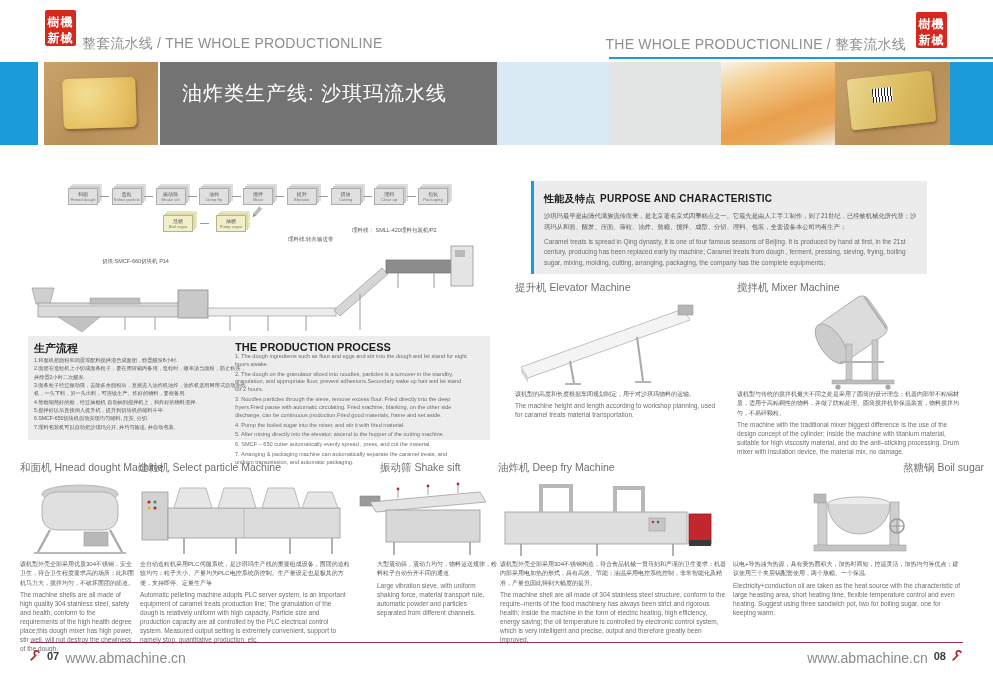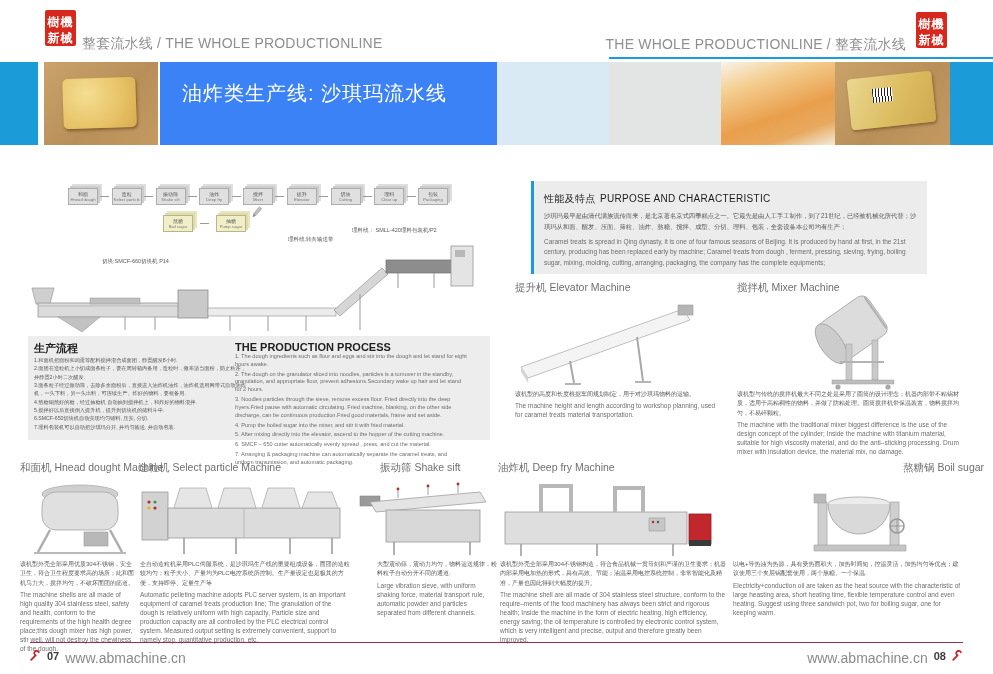--- a/index.html
+++ b/index.html
@@ -25,21 +25,21 @@
   box-shadow:2px -2px 0 #cdcdcd,4px -4px 0 #dedede;text-align:center;padding-top:2px;flex:none}
 .fcard.yellow{background:#f1efc7;border-color:#b9b48a;box-shadow:2px -2px 0 #dedbb0,4px -4px 0 #eae7bf}
 .fc-zh{font-size:5px;color:#555;line-height:6px;white-space:nowrap;overflow:hidden}
 .fc-en{font-size:4.2px;color:#777;line-height:5px;white-space:nowrap;overflow:hidden}
 .fdash{width:9px;border-top:1.2px solid #9a9a9a;flex:none}
 
 .diag-label{font-size:5.5px;color:#5a5858;white-space:nowrap}
 
 
 .purpose{background:#ececec;border-left:3px solid #1b9cd8;padding:7px 10px 6px 10px}
-.purpose-title{font-size:10px;font-weight:normal;color:#1c1c1c;letter-spacing:.3px}
+.purpose-title{font-size:10px;font-weight:bold;color:#1c1c1c;letter-spacing:.3px}
 .purpose-zh{font-size:6.3px;color:#5a5858;line-height:1.75;margin-top:4px}
 .purpose-en{font-size:6.5px;color:#6e6e6e;line-height:1.6;margin-top:5px}
 
 
 .sec-head{font-size:10.5px;color:#6f6f6f;white-space:nowrap}
 .desc-zh{font-size:6px;color:#5a5858;line-height:1.55}
 .desc-en{font-size:6.5px;color:#6e6e6e;line-height:1.4;margin-top:2px}
 
 
 .panel{background:#ededed}
@@ -78,21 +78,21 @@
   <div class="abs seal" style="left:916px;top:12px">樹機新械</div>
 
   <div class="abs" style="left:609px;top:57px;width:384px;height:2px;background:#1b9cd8"></div>
 
   <div class="banner-block" style="left:0;width:38px;background:#1b9cd8"></div>
 
   <div class="banner-block photo-wood" style="left:44px;width:114px">
     <div class="sachima"></div>
   </div>
 
-  <div class="banner-block" style="left:160px;width:337px;background:#3b82f6;padding:18px 0 16px 22px">
+  <div class="banner-block" style="left:160px;width:337px;background:#737373;padding:18px 0 16px 22px">
     <div class="banner-title-zh">油炸类生产线: 沙琪玛流水线</div>
   </div>
 
   <div class="banner-block" style="left:497px;width:112px;background:#d9eaf4"></div>
   <div class="banner-block" style="left:609px;width:112px;background:#e3e4e4"></div>
   <div class="banner-block closeup" style="left:721px;width:114px"></div>
   <div class="banner-block photo-wood" style="left:835px;width:115px">
     <div class="pkg">
         <div class="barcode"></div>
       </div>

